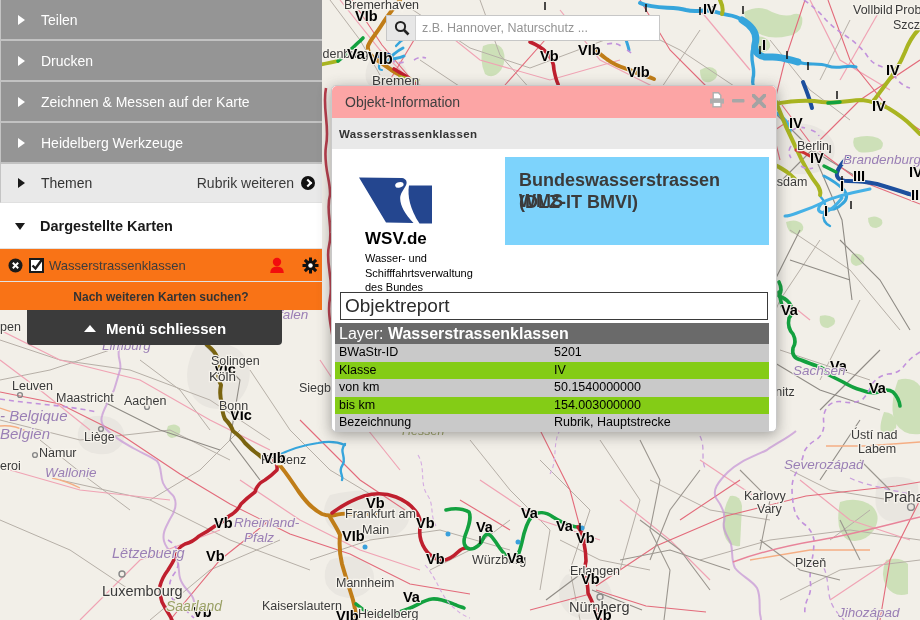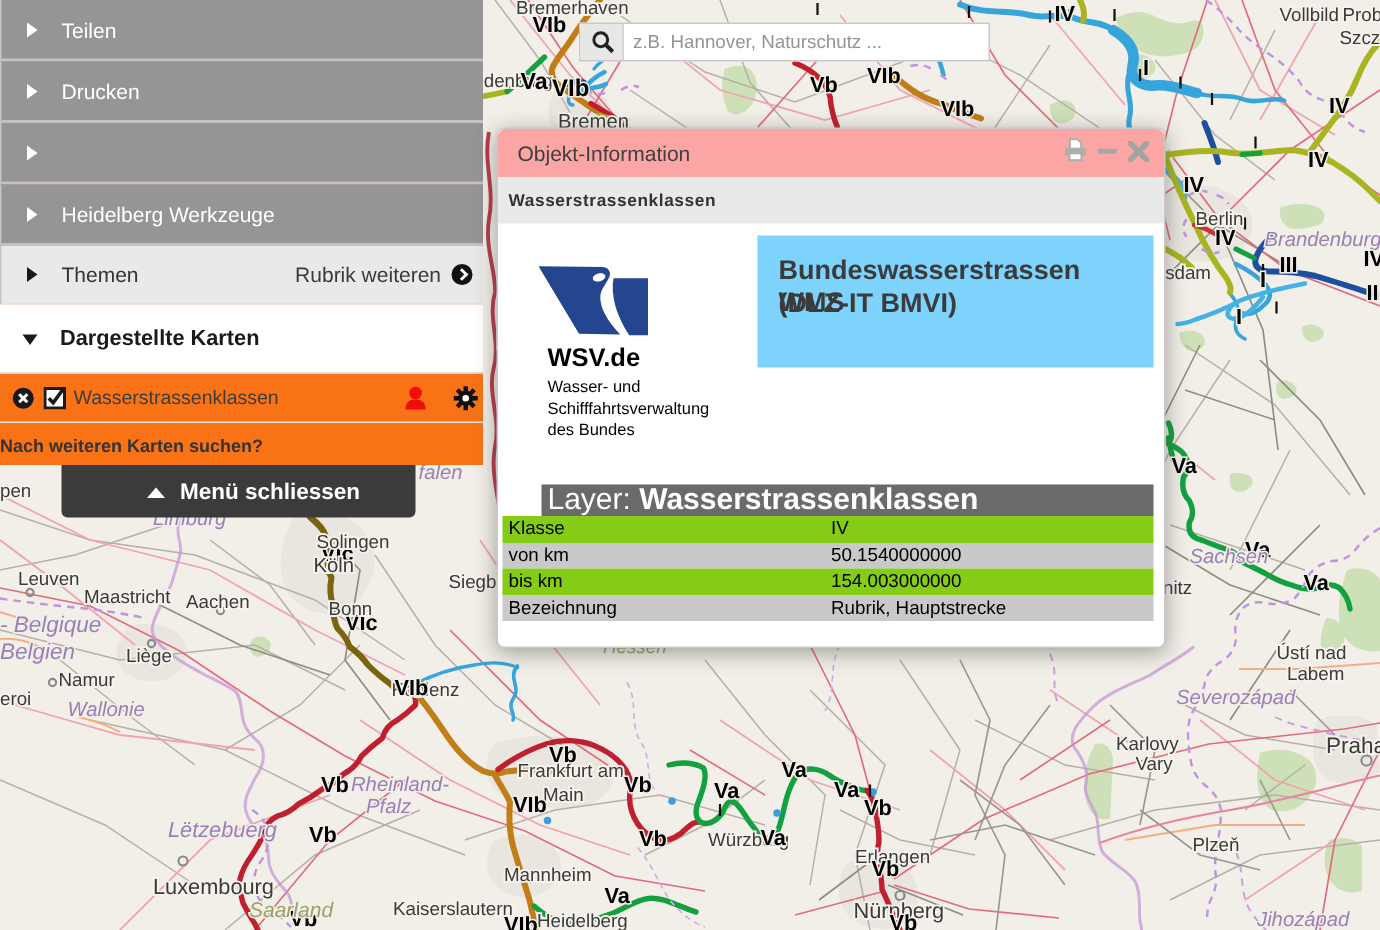--- a/index.html
+++ b/index.html
@@ -16,22 +16,22 @@
 #themen { background:#e9e9e9; color:#333; height:39px; border-bottom:1px solid #e0e0e0;}
 #rubrik { position:absolute; right:28px; top:50%; transform:translateY(-50%); color:#3a3a3a; font-size:14px; }
 #rubcirc { position:absolute; right:7px; top:50%; margin-top:-7px; width:14px; height:14px; border-radius:50%; background:#111; }
 #rubcirc:after { content:""; position:absolute; left:4px; top:3.5px; width:4px; height:4px; border-top:2px solid #fff; border-right:2px solid #fff; transform:rotate(45deg); }
 #dk { position:relative; height:46px; background:#fff; border-bottom:1px solid #e2e2e2; color:#1a1a1a; }
 #dk .lab { position:absolute; left:40px; top:50%; transform:translateY(-50%); font-weight:bold; font-size:14.5px; }
 .tri-d { position:absolute; left:15px; top:50%; margin-top:-3px; width:0; height:0; border-top:7px solid #1a1a1a; border-left:5.5px solid transparent; border-right:5.5px solid transparent; }
 #chkrow { position:relative; height:33px; border-bottom:1px solid #e2e2e2; }
 #chkrow .lab { position:absolute; left:49px; top:50%; transform:translateY(-50%); font-size:13px; color:#3c3c3c; }
 #morerow { position:relative; height:29px; }
-#morerow .lab { position:absolute; left:0; right:0; top:50%; transform:translateY(-50%); text-align:left; font-size:12px; font-weight:bold; color:#333; }
-#menubtn { position:absolute; left:41px; top:310px; width:236px; height:35px; background:#3b3b3b; border-radius:0 0 4px 4px; z-index:6; color:#fff; }
+#morerow .lab { position:absolute; left:0; right:0; top:50%; transform:translateY(-50%); text-align:center; font-size:12px; font-weight:bold; color:#333; }
+#menubtn { position:absolute; left:27px; top:310px; width:255px; height:35px; background:#3b3b3b; border-radius:0 0 4px 4px; z-index:6; color:#fff; }
 #menubtn .lab { position:absolute; left:79px; top:50%; transform:translateY(-50%); font-size:15px; font-weight:bold; white-space:nowrap; }
 .tri-u { position:absolute; left:57px; top:50%; margin-top:-3px; width:0; height:0; border-bottom:7px solid #fff; border-left:6px solid transparent; border-right:6px solid transparent; }
 
 #search { position:absolute; left:386px; top:15px; width:274px; height:26px; background:#fff; border:1px solid #c7c7c7; z-index:4;padding-left:14px; }
 #searchicon { position:absolute; left:0; top:0; width:29px; height:24px; background:#e7e7e7; border-right:1px solid #d2d2d2; }
 #search .ph { position:absolute; left:35px; top:50%; transform:translateY(-50%); color:#949494; font-size:12.5px; }
 
 #dialog { position:absolute; left:331px; top:85px; width:446px; height:347px; background:#fff; border:1px solid #c9c9c9; border-radius:5px; box-shadow:0 3px 14px rgba(60,60,60,.45); z-index:10; }
 #dlgtitle { position:absolute; left:0; top:0; right:0; height:32px; background:#fca5a5; border-radius:5px 5px 0 0; }
 #dlgtitle .t { position:absolute; left:13px; top:50%; transform:translateY(-50%); font-size:14px; color:#3f3f3f; }
@@ -39,21 +39,21 @@
 #dlgsub .t { position:absolute; left:7px; top:50%; transform:translateY(-50%); font-size:11.5px; font-weight:bold; color:#333; letter-spacing:.4px; }
 #graybox { position:absolute; left:173px; top:71px; width:264px; height:88px; background:#7dd3fc; color:#3b3b3b; font-size:18px;font-weight:bold; }
 #graybox .l1 { position:absolute; left:14px; top:13px; }
 #graybox .l2 { position:absolute; left:14px; top:35px; }
 #wsvtext { position:absolute; left:33px; top:144px; color:#000; }
 #wsvtext .big { font-size:17px; font-weight:bold; line-height:18px; }
 #wsvtext .sm { font-size:11px; line-height:14.5px; margin-top:3px; }
 #report { position:absolute; left:8px; top:206px; width:428px; height:28px; border:1.5px solid #3a3a3a; }
 #report .t { position:absolute; left:4px; top:50%; transform:translateY(-50%); font-size:19px; color:#2b2b2b; }
 #otable { position:absolute; left:3px; top:237px; width:434px; }
-#otable .hd { height:21px; background:#6a6a6a; color:#fff; font-size:20px; line-height:21px; padding-left:4px;margin-left:26px; }
+#otable .hd { height:21px; background:#6a6a6a; color:#fff; font-size:16px; line-height:21px; padding-left:4px; }
 #otable .row { height:17.6px; font-size:12.5px; color:#000; line-height:17.6px; position:relative; }
 #otable .row .v { position:absolute; left:219px; top:0; }
 #otable .row .k { position:absolute; left:4px; top:0; }
 #otable .odd { background:#c9c9c9; }
 #otable .even { background:#84cc16; }
 
 text { font-family:"Liberation Sans", sans-serif; }
 .city { font-size:12.5px; fill:#3a3a3a; stroke:#f6f3ec; stroke-width:2.5px; paint-order:stroke; }
 .cls { font-size:14.5px; font-weight:bold; fill:#000; stroke:#f2efe8; stroke-width:2px; paint-order:stroke; }
 .region { font-size:13.5px; font-style:italic; fill:#9a7fb5; stroke:#f2efe8; stroke-width:2px; paint-order:stroke; }
@@ -451,20 +451,21 @@
   <div class="mrow">
         <span class="tri-r"></span>
         <span class="lab">Teilen</span>
       </div>
   <div class="mrow">
         <span class="tri-r"></span>
         <span class="lab">Drucken</span>
       </div>
   <div class="mrow">
         <span class="tri-r"></span>
+        <span class="lab">Zeichnen &amp; Messen auf der Karte</span>
       </div>
   <div class="mrow">
         <span class="tri-r"></span>
         <span class="lab">Heidelberg Werkzeuge</span>
       </div>
   <div class="mrow" id="themen">
         <span class="tri-r dark"></span>
         <span class="lab">Themen</span>
         <span id="rubrik">Rubrik weiteren</span>
         <span id="rubcirc"></span>
@@ -543,22 +544,29 @@
     <path fill="#24468f" d="M73,8.5 L50,8.5 C49,14 49.5,20 51,26 C52.5,32 56,40 60.5,46.5 L73,46.5 Z"></path>
   </svg>
   <div id="wsvtext">
     <div class="big">WSV.de</div>
     <div class="sm">Wasser- und<br>Schifffahrtsverwaltung<br>des Bundes</div>
   </div>
   <div id="graybox">
         <span class="l1">Bundeswasserstrassen WMS</span>
         <span class="l2">(DLZ-IT BMVI)</span>
       </div>
+  <div id="report">
+        <span class="t">Objektreport</span>
+      </div>
   <div id="otable">
     <div class="hd">Layer: <b>Wasserstrassenklassen</b></div>
+    <div class="row odd">
+          <span class="k">BWaStr-ID</span>
+          <span class="v">5201</span>
+        </div>
     <div class="row even">
           <span class="k">Klasse</span>
           <span class="v">IV</span>
         </div>
     <div class="row odd">
           <span class="k">von km</span>
           <span class="v">50.1540000000</span>
         </div>
     <div class="row even">
           <span class="k">bis km</span>

